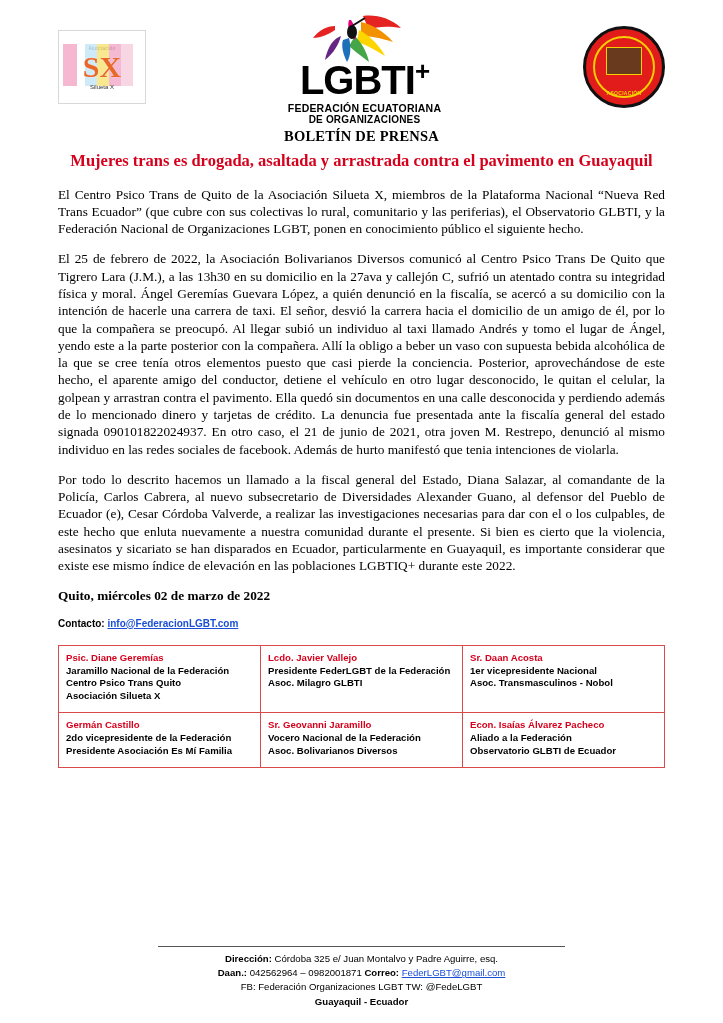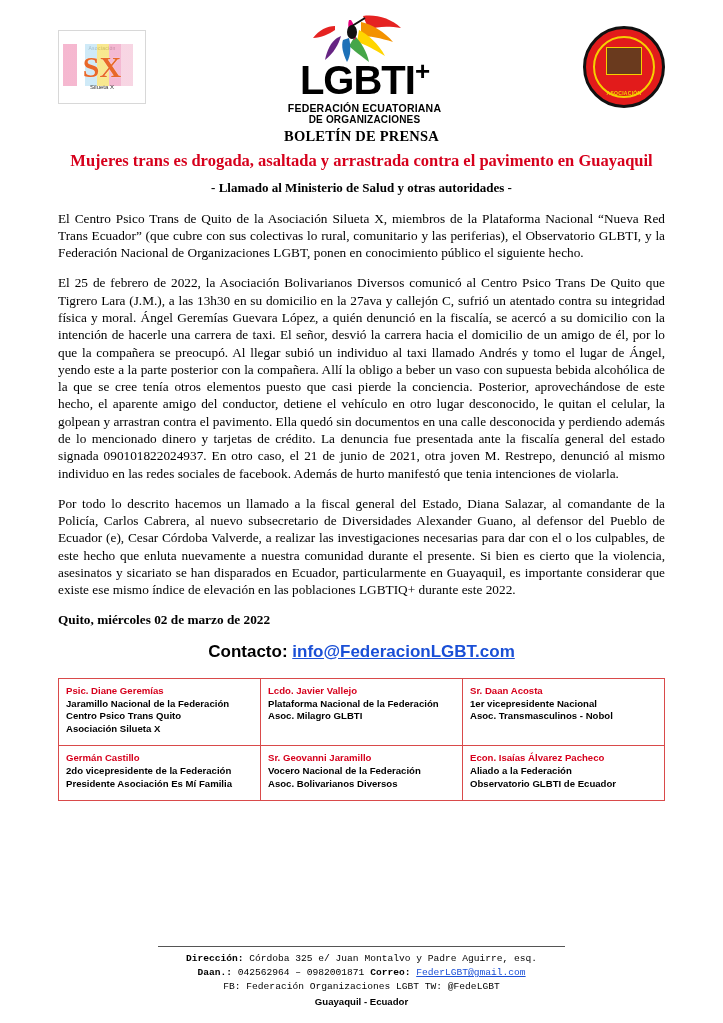--- a/index.html
+++ b/index.html
@@ -172,24 +172,23 @@
     text-align: justify;
     font-size: 13.3px;
     line-height: 1.30;
   }
   .quito-date {
     font-weight: bold;
     font-size: 13.3px;
     margin-top: 4px;
   }
   .contacto {
-    text-align: center;
     margin-top: 14px;
     font-family: "Liberation Sans", sans-serif;
-    font-size: 17px;
+    font-size: 10px;
     font-weight: bold;
   }
   .contacto a {
     color: #1a4fd6;
     text-decoration: underline;
   }
 
   
   .sig-table {
     margin-top: 16px;
@@ -222,21 +221,21 @@
     position: absolute;
     left: 58px; right: 58px;
     bottom: 16px;
     text-align: center;
   }
   .footer-rule {
     border-top: 1px solid #555;
     margin: 0 100px 5px 100px;
   }
   .footer-line {
-    font-family: Liberation Mono, monospace;
+    font-family: Liberation Sans, sans-serif;
     font-size: 9.6px;
     line-height: 1.45;
   }
   .footer-line b { font-weight: bold; }
   .footer-line a { color: #1a4fd6; text-decoration: underline; }
   .footer-city {
     font-family: "Liberation Sans", sans-serif;
     font-size: 9.6px;
     font-weight: bold;
     margin-top: 2px;
@@ -280,21 +279,20 @@
 
     <div class="logo-right">
       <div class="inner-ring"></div>
       <div class="photo"></div>
       <div class="bottom-text">ASOCIACIÓN</div>
     </div>
   </div>
 
   <div class="boletin">BOLETÍN DE PRENSA</div>
   <div class="headline">Mujeres trans es drogada, asaltada y arrastrada contra el pavimento en Guayaquil</div>
-  <div class="subhead">-   Llamado al Ministerio de Salud y otras autoridades  -</div>
 
   <div class="body-text">
     <p>El Centro Psico Trans de Quito de la Asociación Silueta X, miembros de la Plataforma Nacional “Nueva Red Trans Ecuador” (que cubre con sus colectivas lo rural, comunitario y las periferias), el Observatorio GLBTI, y la Federación Nacional de Organizaciones LGBT, ponen en conocimiento público el siguiente hecho.</p>
     <p>El 25 de febrero de 2022, la Asociación Bolivarianos Diversos comunicó al Centro Psico Trans De Quito que Tigrero Lara (J.M.), a las 13h30 en su domicilio en la 27ava y callejón C, sufrió un atentado contra su integridad física y moral. Ángel Geremías Guevara López, a quién denunció en la fiscalía, se acercó a su domicilio con la intención de hacerle una carrera de taxi. El señor, desvió la carrera hacia el domicilio de un amigo de él, por lo que la compañera se preocupó. Al llegar subió un individuo al taxi llamado Andrés y tomo el lugar de Ángel, yendo este a la parte posterior con la compañera. Allí la obligo a beber un vaso con supuesta bebida alcohólica de la que se cree tenía otros elementos puesto que casi pierde la conciencia. Posterior, aprovechándose de este hecho, el aparente amigo del conductor, detiene el vehículo en otro lugar desconocido, le quitan el celular, la golpean y arrastran contra el pavimento. Ella quedó sin documentos en una calle desconocida y perdiendo además de lo mencionado dinero y tarjetas de crédito. La denuncia fue presentada ante la fiscalía general del estado signada 090101822024937. En otro caso, el 21 de junio de 2021, otra joven M. Restrepo, denunció al mismo individuo en las redes sociales de facebook. Además de hurto manifestó que tenia intenciones de violarla.</p>
     <p>Por todo lo descrito hacemos un llamado a la fiscal general del Estado, Diana Salazar, al comandante de la Policía, Carlos Cabrera, al nuevo subsecretario de Diversidades Alexander Guano, al defensor del Pueblo de Ecuador (e), Cesar Córdoba Valverde, a realizar las investigaciones necesarias para dar con el o los culpables, de este hecho que enluta nuevamente a nuestra comunidad durante el presente. Si bien es cierto que la violencia, asesinatos y sicariato se han disparados en Ecuador, particularmente en Guayaquil, es importante considerar que existe ese mismo índice de elevación en las poblaciones LGBTIQ+ durante este 2022.</p>
   </div>
 
   <div class="quito-date">Quito, miércoles 02 de marzo de 2022</div>
 
   <div class="contacto">
@@ -306,21 +304,21 @@
     <tbody>
         <tr>
       <td>
         <div class="sig-name">Psic. Diane Geremías</div>
         <div class="sig-line">Jaramillo Nacional de la Federación</div>
         <div class="sig-line">Centro Psico Trans Quito</div>
         <div class="sig-line">Asociación Silueta X</div>
       </td>
       <td>
         <div class="sig-name">Lcdo. Javier Vallejo</div>
-        <div class="sig-line">Plataforma Nacional de la Federación</div>
+        <div class="sig-line">Presidente FederLGBT de la Federación</div>
         <div class="sig-line">Asoc. Milagro GLBTI</div>
       </td>
       <td>
         <div class="sig-name">Sr. Daan Acosta</div>
         <div class="sig-line">1er vicepresidente Nacional</div>
         <div class="sig-line">Asoc. Transmasculinos - Nobol</div>
       </td>
     </tr>
     <tr>
       <td>

